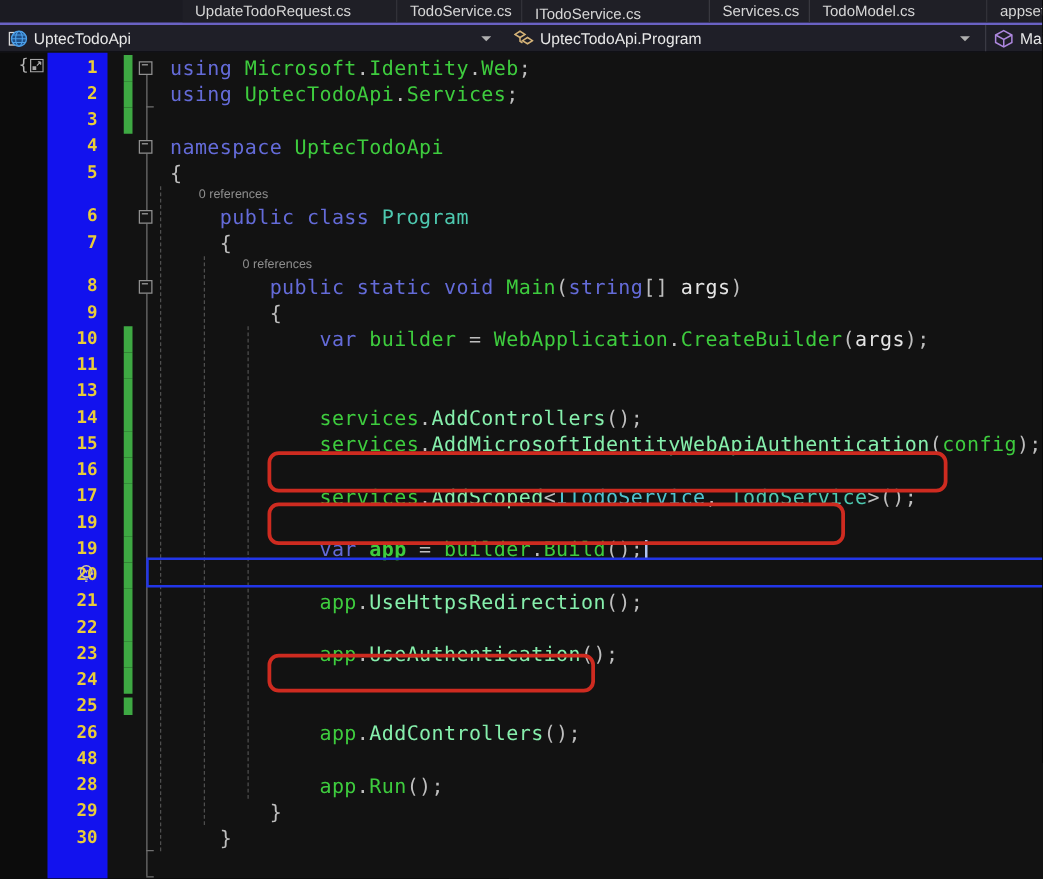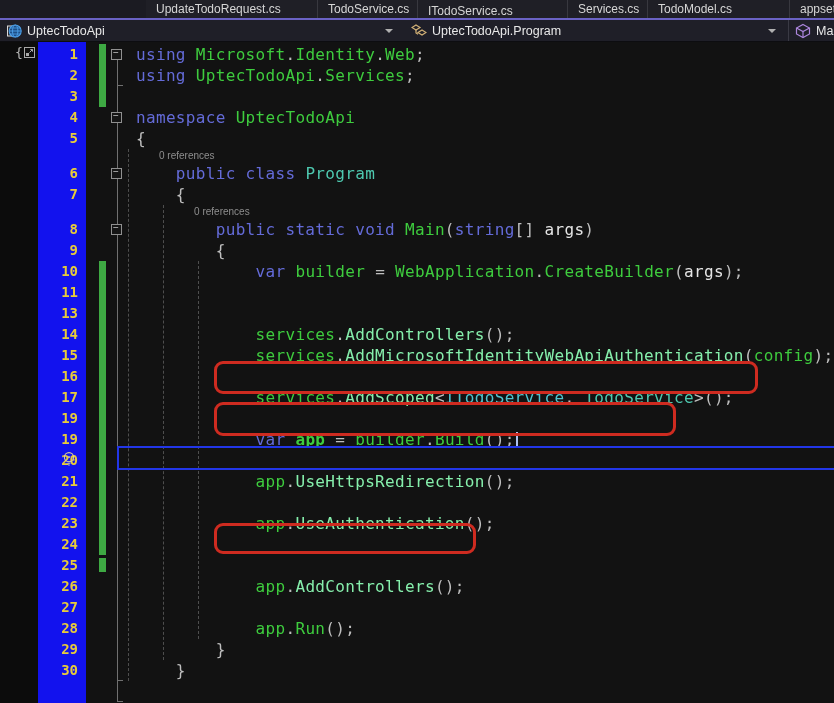--- a/index.html
+++ b/index.html
@@ -269,21 +269,21 @@
         <div class="row">
           <span class="num">25</span>
           <div class="chbar short"></div>
           <div class="codeln"></div>
         </div>
         <div class="row">
           <span class="num">26</span>
           <div class="codeln"><span class="tk-p">            </span><span class="tk-g">app</span><span class="tk-p">.</span><span class="tk-w">AddControllers</span><span class="tk-p">();</span></div>
         </div>
         <div class="row">
-          <span class="num">27</span>
+          <span class="num">48</span>
           <div class="codeln"></div>
         </div>
         <div class="row">
           <span class="num">28</span>
           <div class="codeln"><span class="tk-p">            </span><span class="tk-g">app</span><span class="tk-p">.</span><span class="tk-g">Run</span><span class="tk-p">();</span></div>
         </div>
         <div class="row">
           <span class="num">29</span>
           <div class="codeln"><span class="tk-p">        }</span></div>
         </div>

